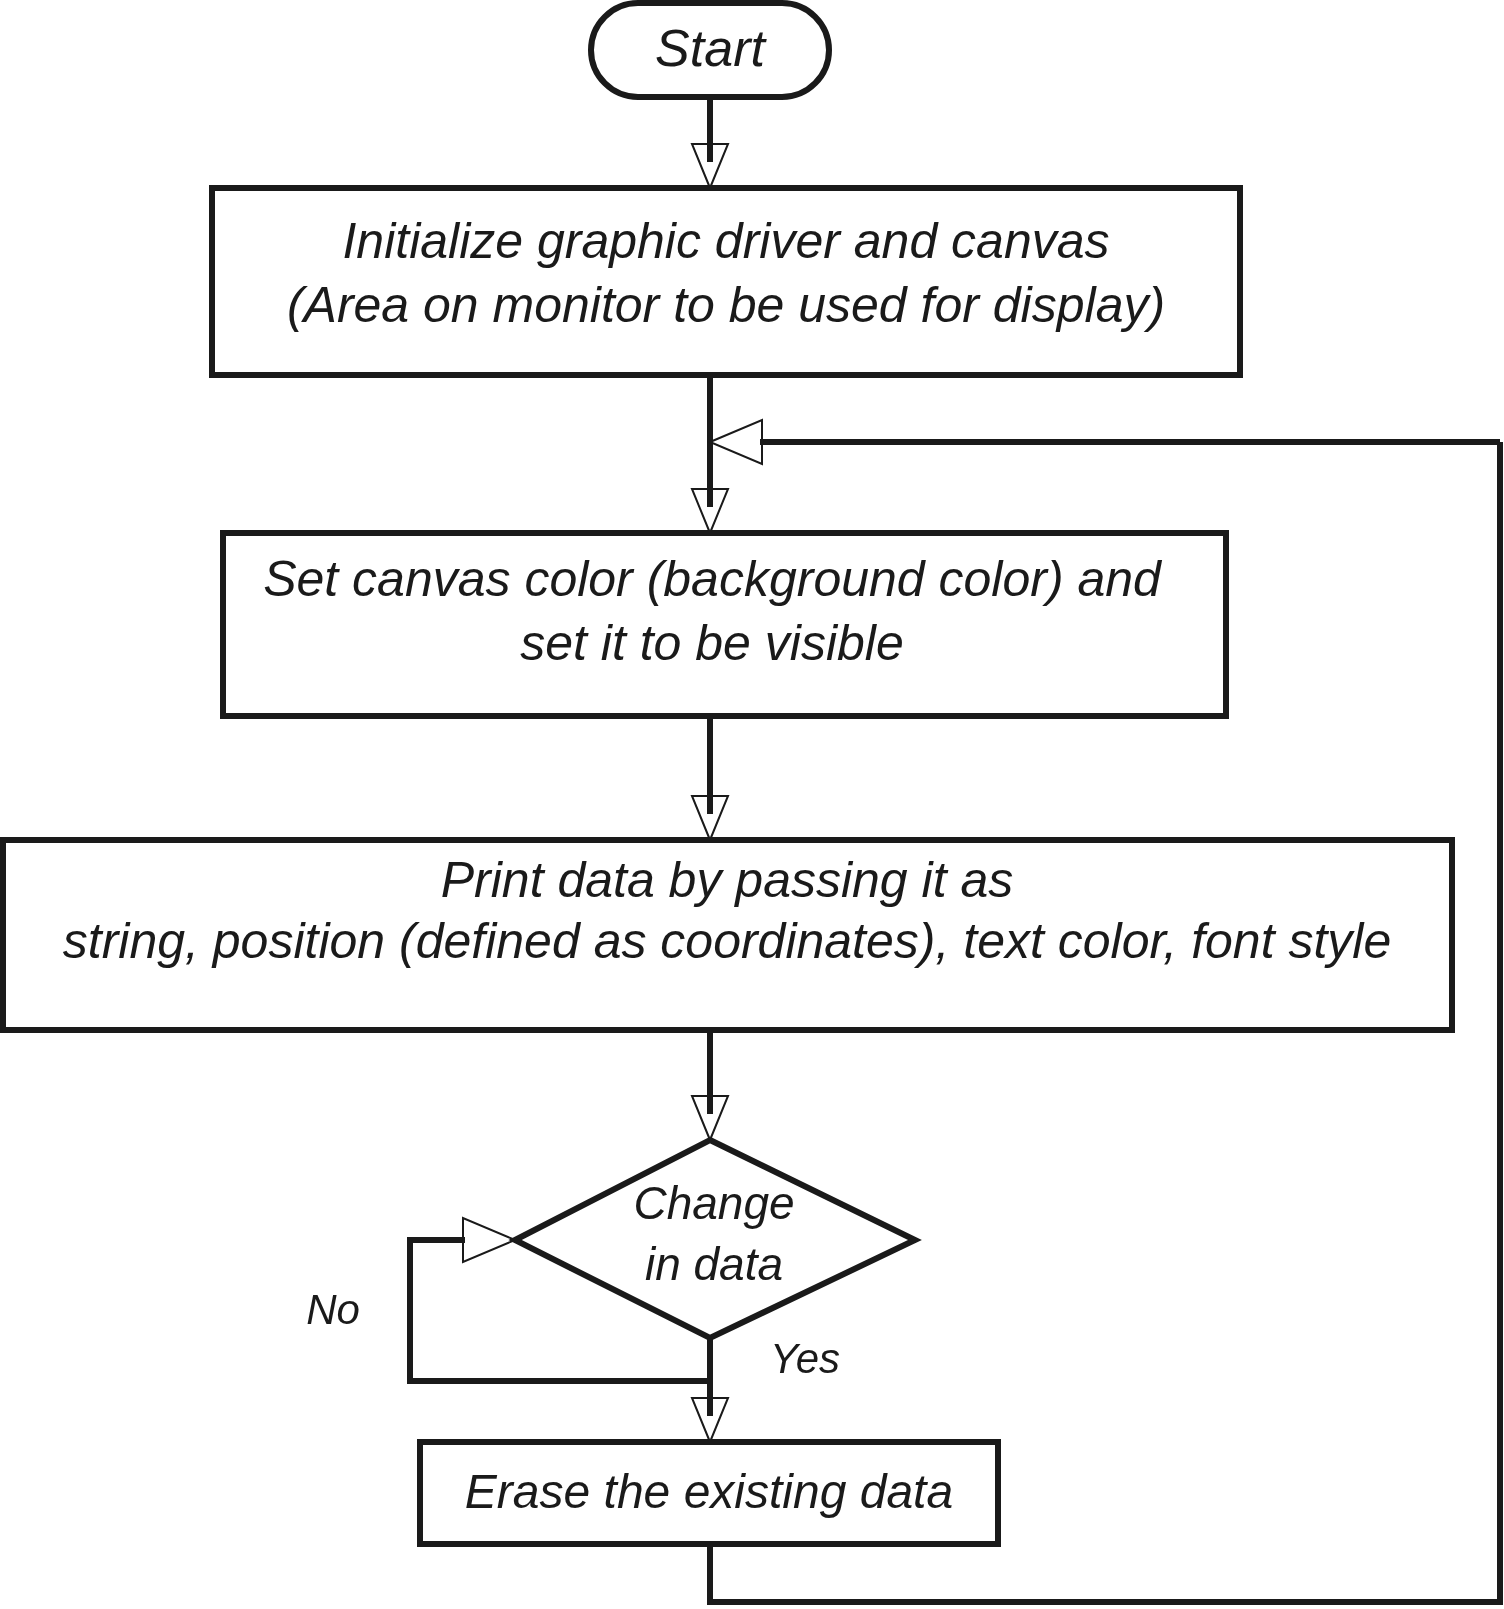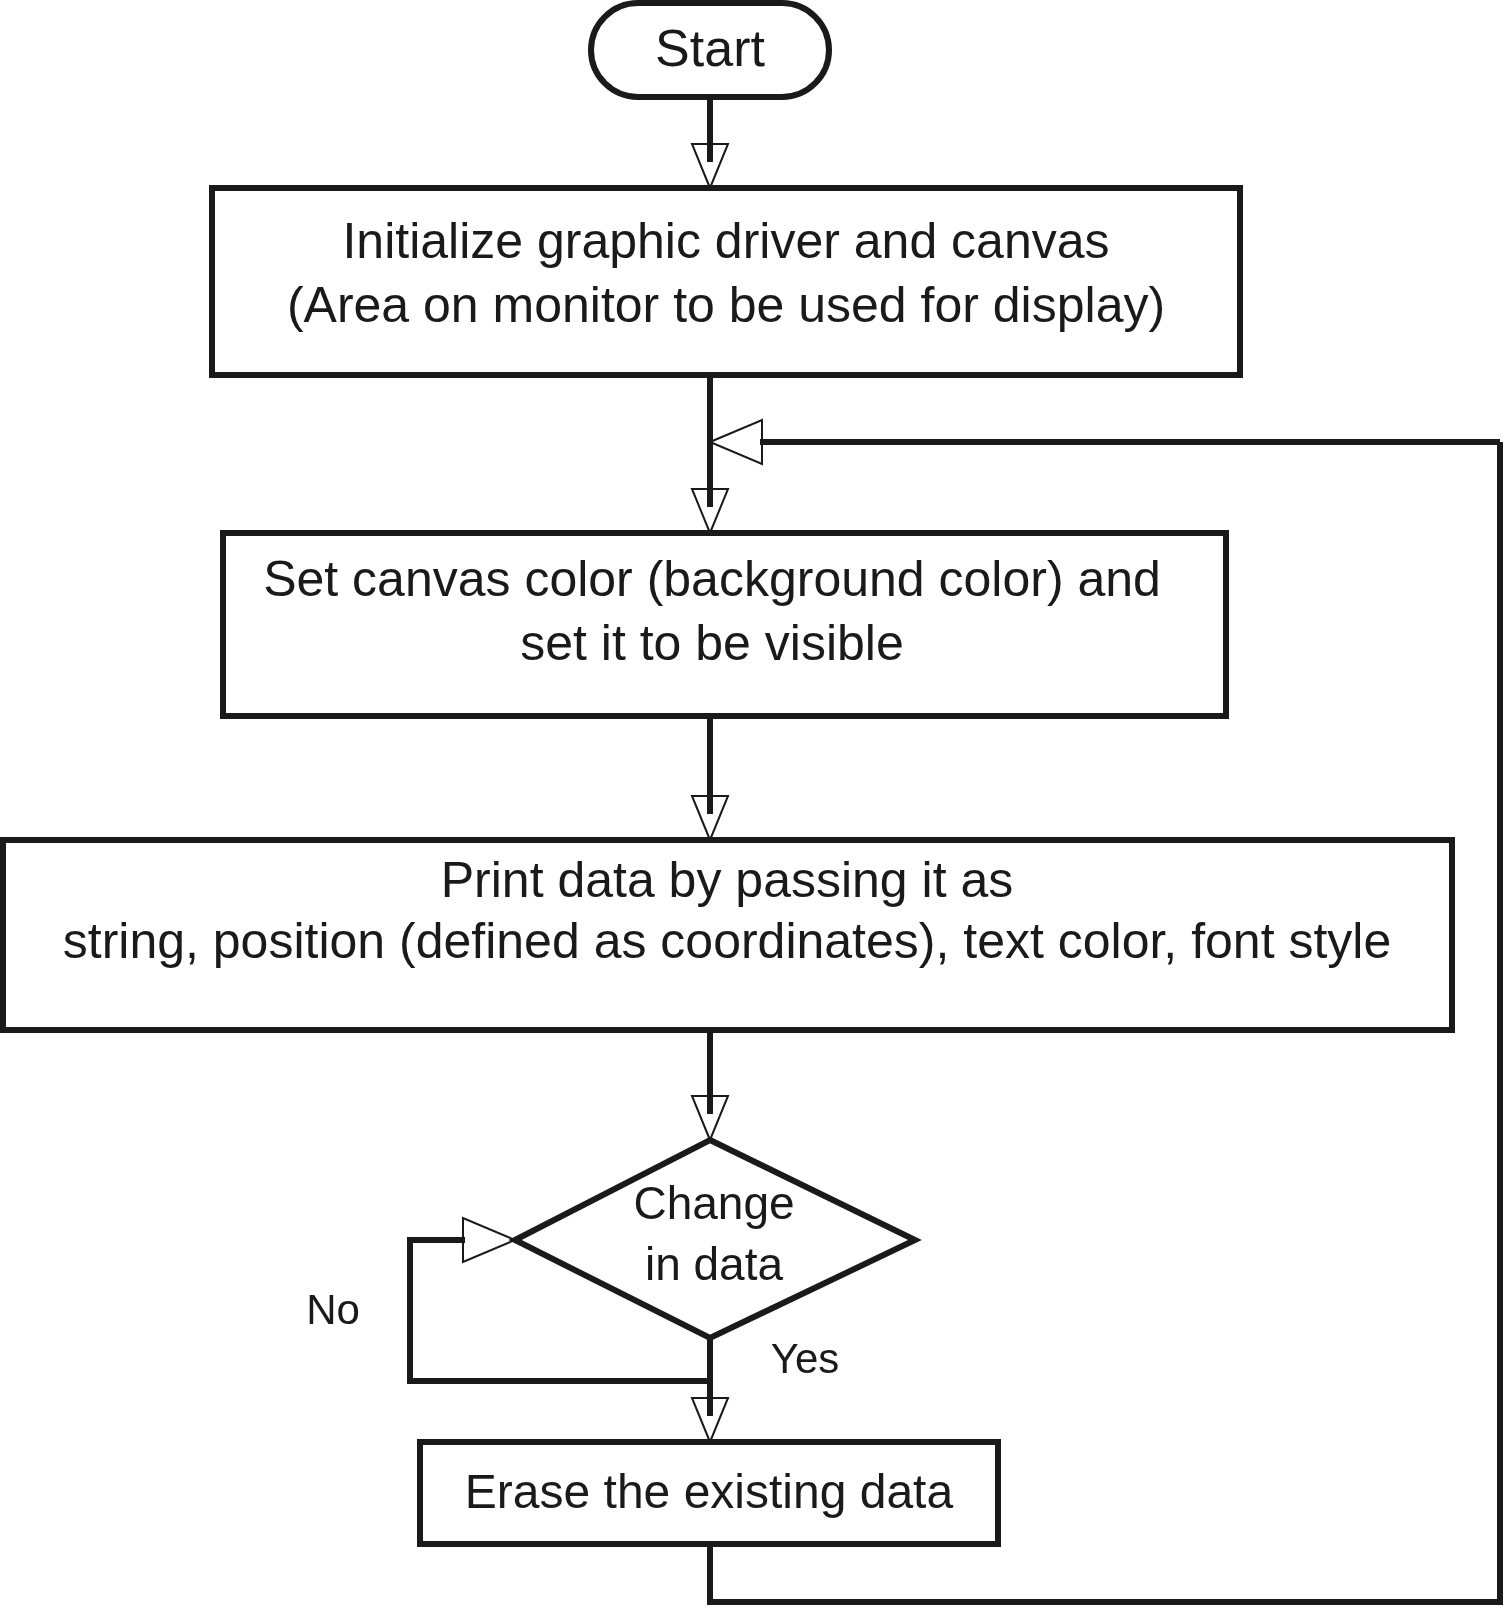--- a/index.html
+++ b/index.html
@@ -10,20 +10,21 @@
   body {
     font-family: "Liberation Sans", sans-serif;
     color: #1a1a1a;
   }
   #flowchart-root {
     position: relative;
     width: 1504px;
     height: 1609px;
     background: #ffffff;
     overflow: hidden;
+    font-style: italic;
   }
   #flow-svg {
     position: absolute;
     left: 0;
     top: 0;
     width: 1504px;
     height: 1609px;
   }
   .node-shape {
     fill: #ffffff;

